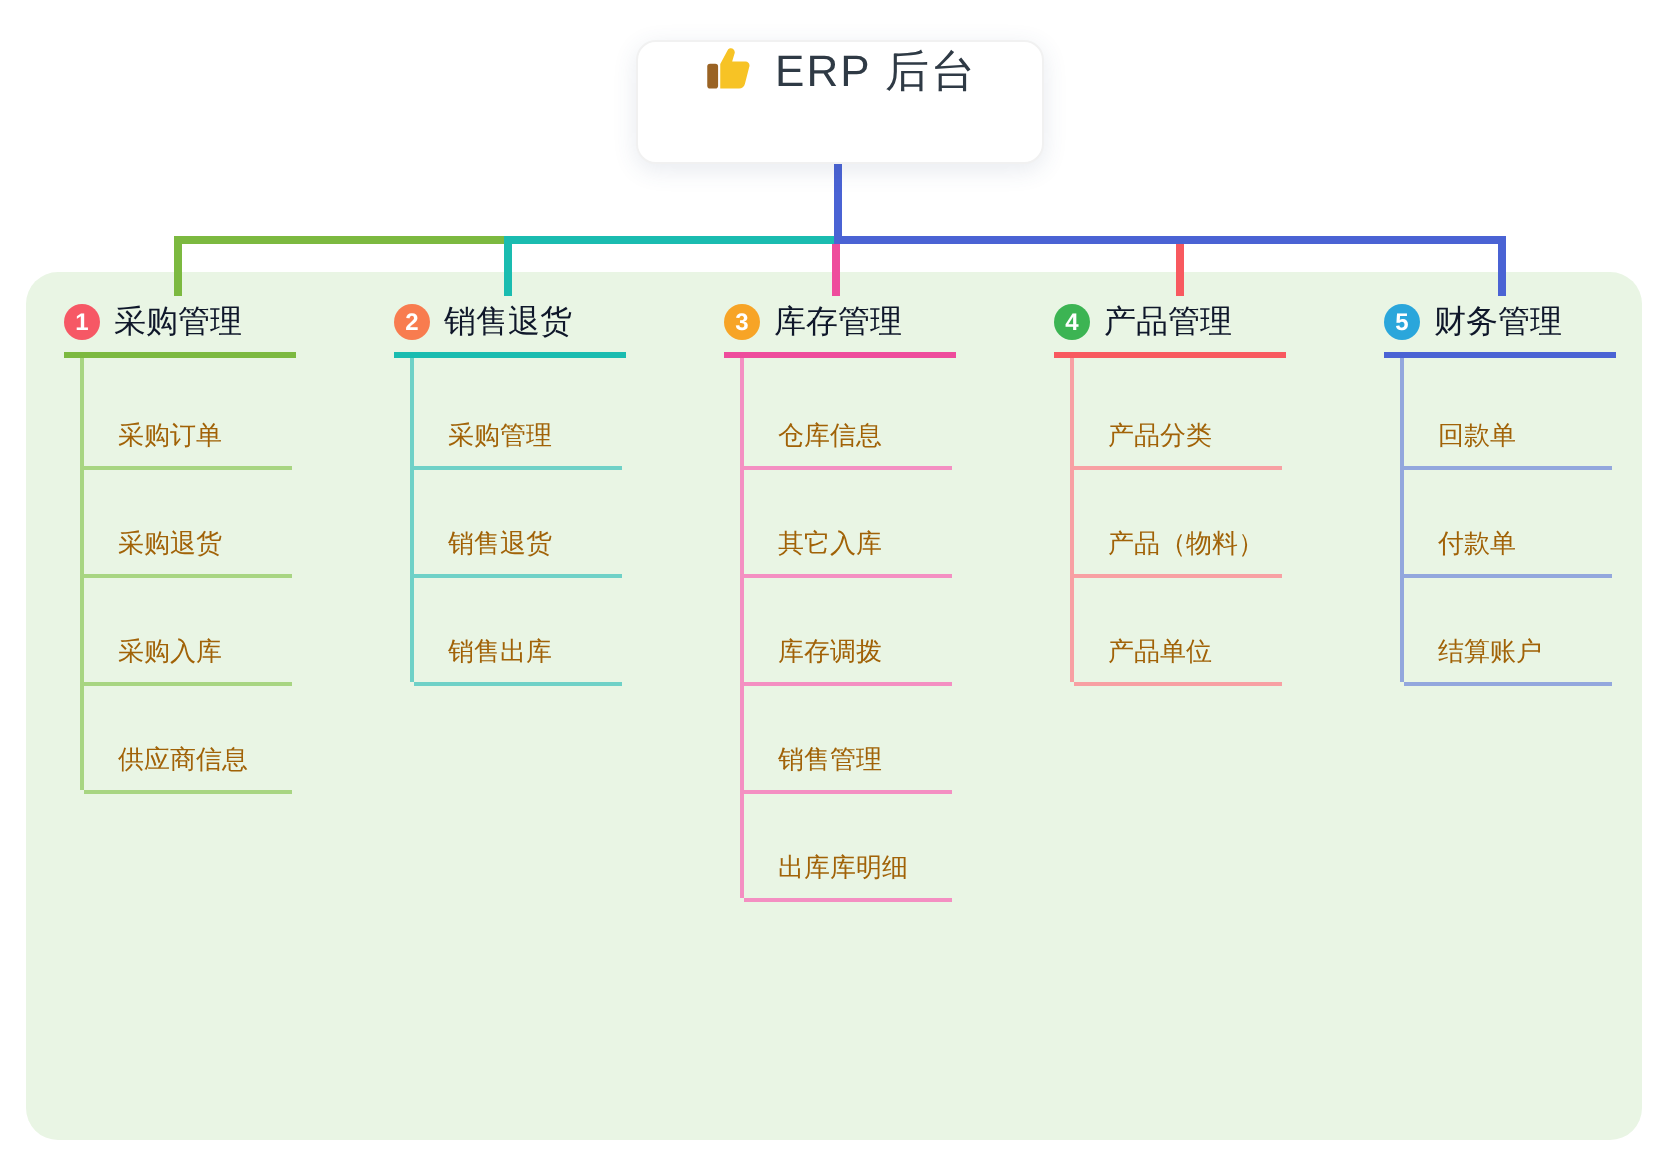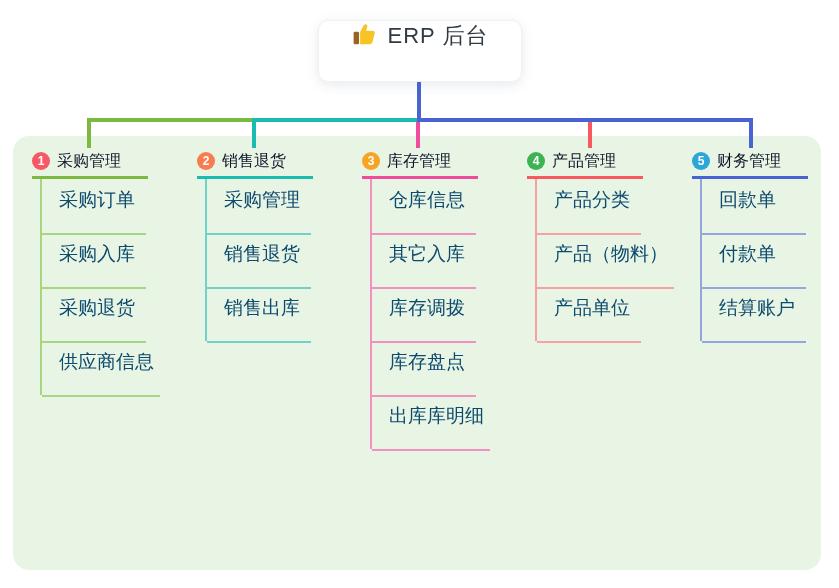--- a/index.html
+++ b/index.html
@@ -41,23 +41,23 @@
   }
   .badge{
     width:18px;height:18px;border-radius:50%;flex:0 0 18px;
     color:#fff;font-size:12px;line-height:18px;text-align:center;font-weight:bold;
   }
   .branch-title{font-size:16px;color:#0f172a;white-space:nowrap;}
   .children{margin-left:8px;border-left:2px solid var(--light);}
   .child{height:54px;position:relative;}
   .child-label{
     position:absolute;left:0;bottom:-2px;box-sizing:border-box;
-    min-width:104px;padding:0 6px 20px 17px;white-space:nowrap;
+    min-width:104px;padding:0 6px 6px 17px;white-space:nowrap;
     border-bottom:2px solid var(--light);
-    font-size:19px;color:#0c4a6e;
+    font-size:13px;color:#a16207;
   }
 </style>
 </head>
 <body>
 
 <div class="canvas">
 
   <div class="panel"></div>
 
   <div class="root-node">
@@ -85,24 +85,24 @@
       <div class="branch" style="left: 32px; --main: #7cb940; --light: #a8d582;">
         <div class="branch-header">
           <span class="badge" style="background: rgb(246, 88, 101);">1</span>
           <span class="branch-title">采购管理</span>
         </div>
         <div class="children">
           <div class="child">
             <span class="child-label">采购订单</span>
           </div>
           <div class="child">
-            <span class="child-label">采购入库</span>
+            <span class="child-label">采购退货</span>
           </div>
           <div class="child">
-            <span class="child-label">采购退货</span>
+            <span class="child-label">采购入库</span>
           </div>
           <div class="child">
             <span class="child-label">供应商信息</span>
           </div>
         </div>
       </div>
       <div class="branch" style="left: 197px; --main: #1abcb0; --light: #6fd1c7;">
         <div class="branch-header">
           <span class="badge" style="background: rgb(248, 124, 79);">2</span>
           <span class="branch-title">销售退货</span>
@@ -128,21 +128,21 @@
           <div class="child">
             <span class="child-label">仓库信息</span>
           </div>
           <div class="child">
             <span class="child-label">其它入库</span>
           </div>
           <div class="child">
             <span class="child-label">库存调拨</span>
           </div>
           <div class="child">
-            <span class="child-label">库存盘点</span>
+            <span class="child-label">销售管理</span>
           </div>
           <div class="child">
             <span class="child-label">出库库明细</span>
           </div>
         </div>
       </div>
       <div class="branch" style="left: 527px; --main: #f8595f; --light: #f8a0a3;">
         <div class="branch-header">
           <span class="badge" style="background: rgb(60, 180, 83);">4</span>
           <span class="branch-title">产品管理</span>

